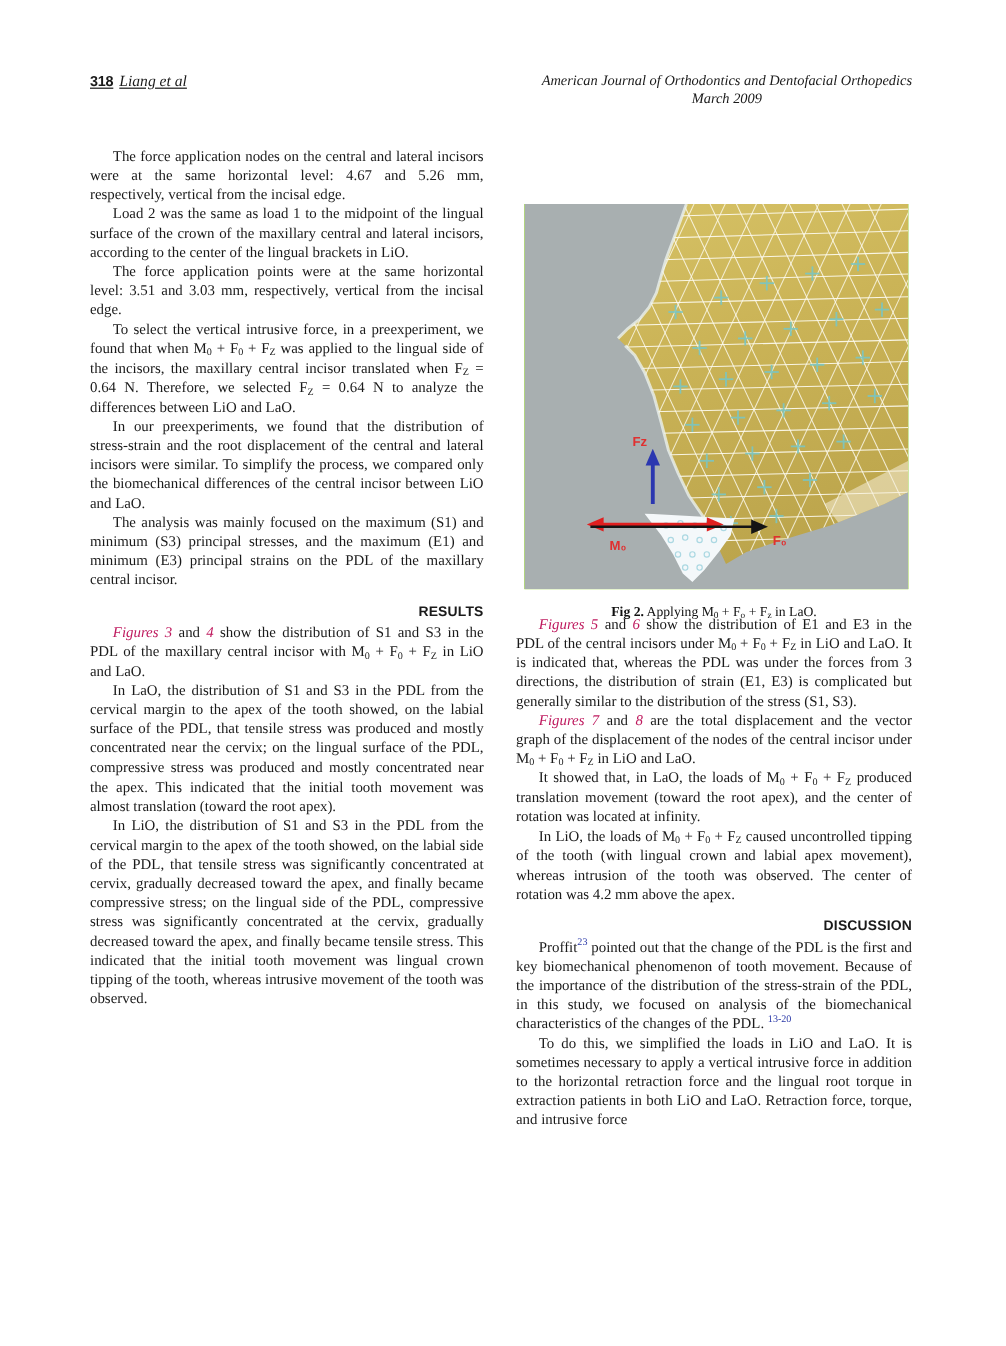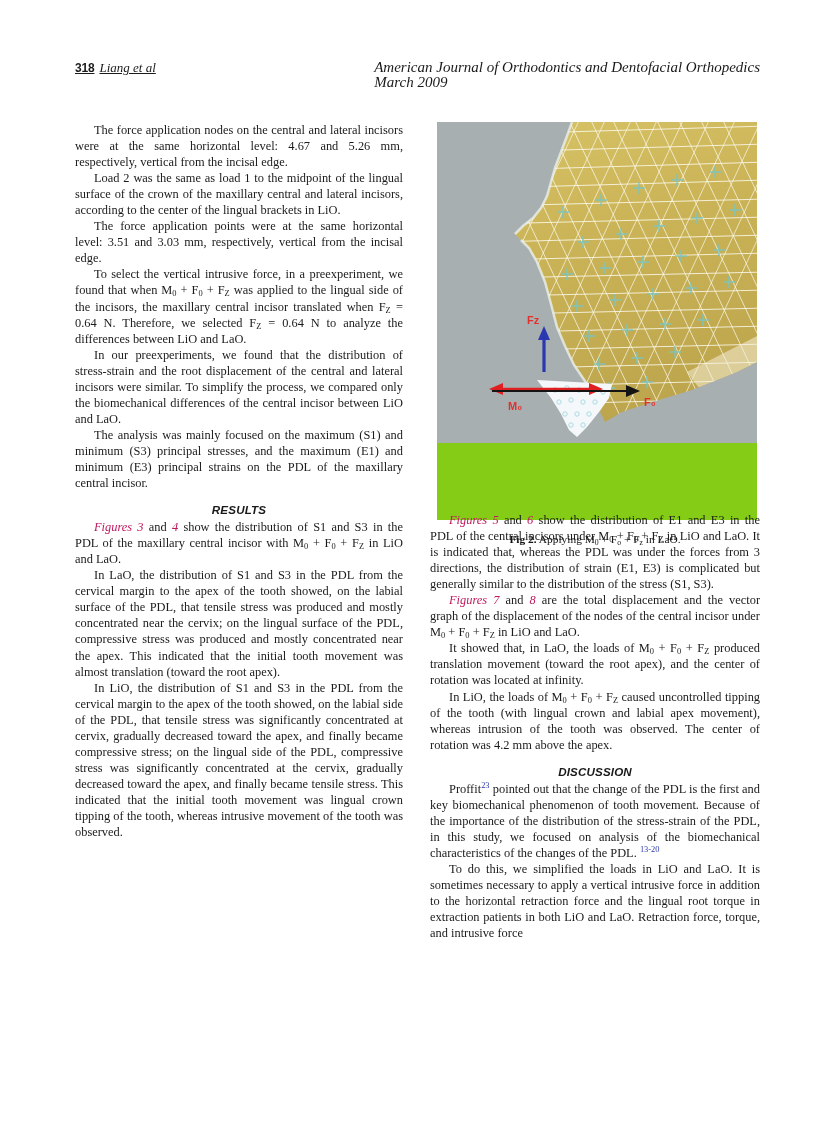--- a/index.html
+++ b/index.html
@@ -49,23 +49,23 @@
   .runhead-left .authors {
     font-style: italic;
     font-family: "Liberation Serif", serif;
     font-size: 13px;
     margin-left: 5px;
   }
   .runhead-right {
     position: absolute;
     right: 0;
     top: 0;
-    text-align: left;
+    text-align: center;
     font-style: italic;
-    font-size: 15px;
+    font-size: 12px;
     line-height: 15px;
     white-space: nowrap;
   }
 
   
   .col {
     position: absolute;
     top: 122px;
     width: 328px;
     font-size: 12.4px;
@@ -83,43 +83,43 @@
     text-indent: 19px;
   }
 
   h2.section {
     font-family: "Liberation Sans", sans-serif;
     font-weight: bold;
     font-size: 11.6px;
     letter-spacing: 0.15px;
     margin: 11px 0 1px 0;
     text-indent: 0;
-    text-align: center;
-    font-style: italic;
+    text-align: right;
   }
 
   .xref { color: #be185d; font-style: italic; }
   sup { font-size: 0.68em; vertical-align: super; line-height: 0; }
   sub { font-size: 0.68em; vertical-align: -0.22em; line-height: 0; }
   .supref { color: #2b39a8; }
 
   
   .figure-block {
     position: absolute;
     left: 430px;
     top: 122px;
     width: 330px;
   }
   .figure-image {
     position: relative;
     width: 320px;
-    height: 398px;
+    height: 321px;
     margin-left: 7px;
     background: #84cc16;
     overflow: hidden;
+    margin-top: 48px;
   }
   .fig-svg { position: absolute; left: 0; top: 0; }
   .figcaption {
     margin-top: 13px;
     text-align: center;
     font-family: Liberation Serif, serif;
     font-size: 11.4px;
     color: #111;
   }
   .figcaption b { font-weight: bold; }

